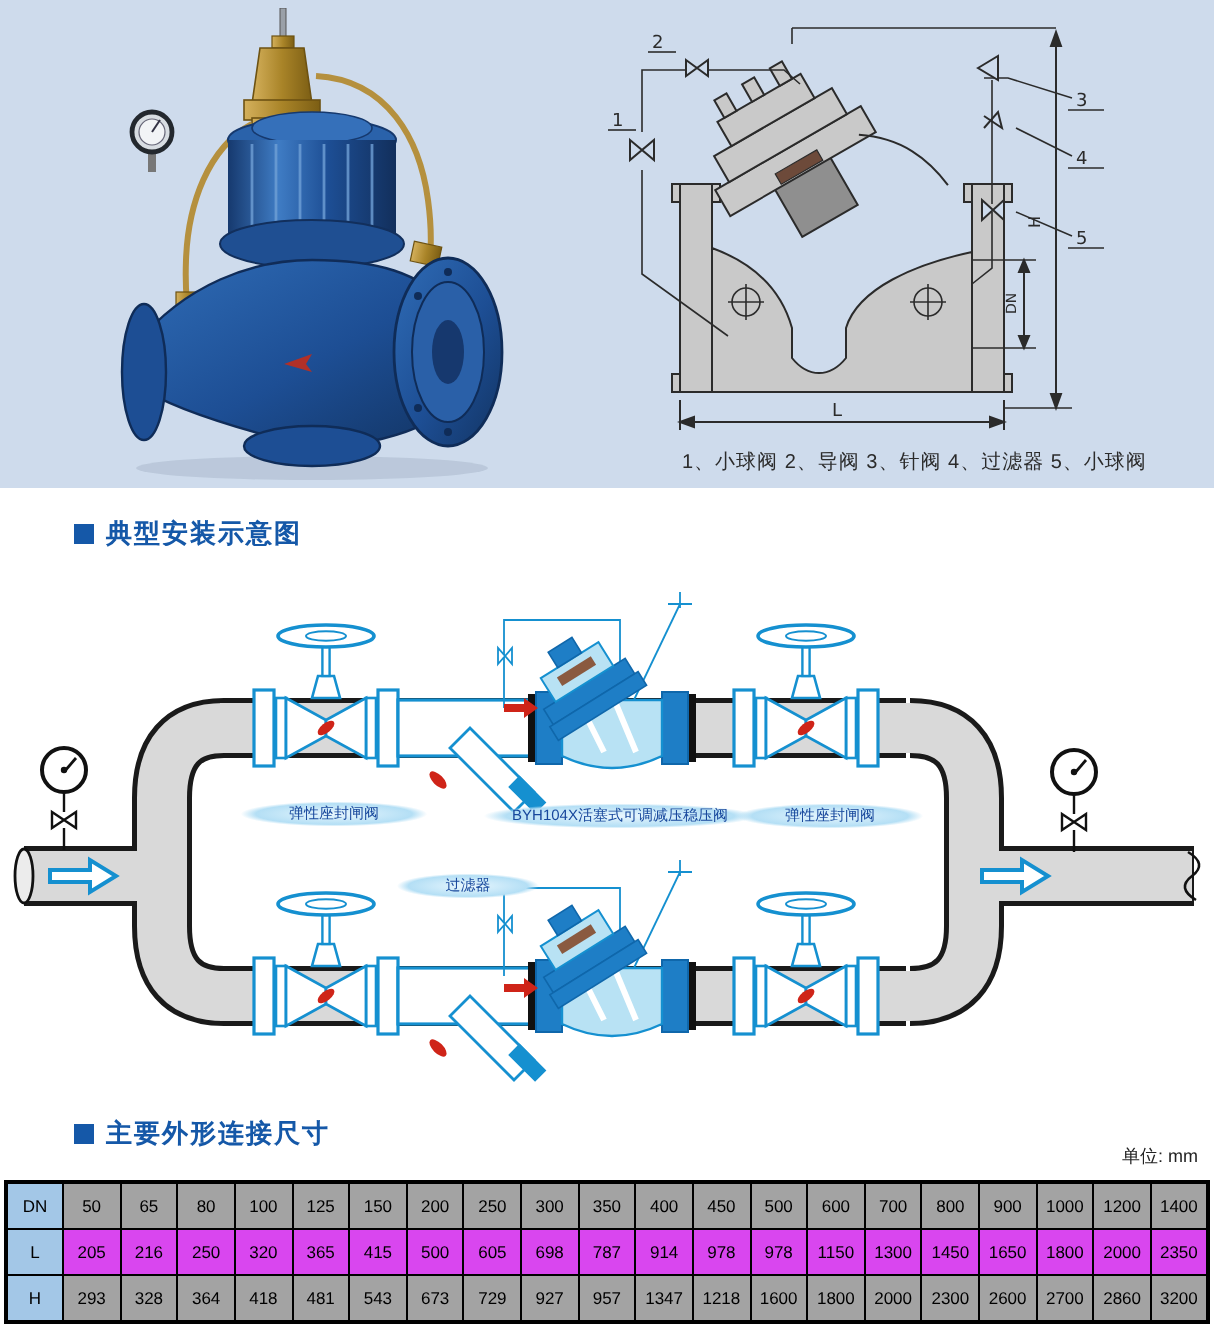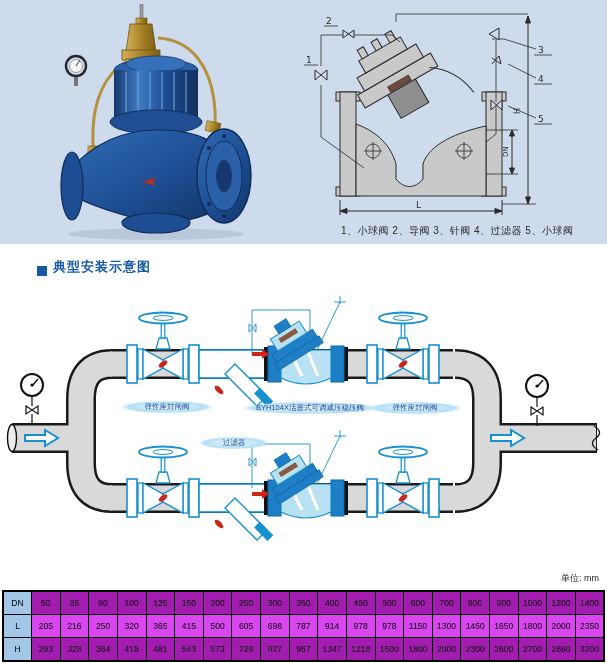--- a/index.html
+++ b/index.html
@@ -7,21 +7,21 @@
   #page{position:relative;width:607px;height:663px;background:#fff;overflow:hidden;}
 
   
   .top-panel{position:absolute;left:0;top:0;width:607px;height:244px;background:#cedbec;}
   .photo-svg{position:absolute;left:38px;top:4px;}
   .drawing-svg{position:absolute;left:296px;top:2px;}
   .drawing-caption{position:absolute;left:297px;top:224px;width:305px;
     font-size:10px;color:#2b2b2b;letter-spacing:.5px;white-space:nowrap;margin-left:44px;}
 
   
-  .sec-title{position:absolute;left:5px;display:flex;align-items:flex-end;gap:6px;padding-left:32px;}
+  .sec-title{position:absolute;left:5px;display:flex;align-items:center;gap:6px;padding-left:32px;}
   .sec-title .sq{width:10px;height:10px;background:#1558a8;}
   .sec-title .txt{font-size:13px;font-weight:bold;color:#1558a8;letter-spacing:1px;}
   #install-title{top:258px;}
   #dims-title{top:558px;}
 
   
   .diagram-wrap{position:absolute;left:0;top:280px;width:607px;height:276px;}
   .diagram-svg{position:absolute;left:0;top:0;}
   .diag-label{position:absolute;text-align:center;font-size:7.5px;font-weight:normal;color:#17479c;
     padding:2px 8px;border-radius:50%;white-space:nowrap;
@@ -32,21 +32,21 @@
   #lbl-strainer{left:186px;top:156px;width:80px;}
 
   
   .unit-label{position:absolute;right:8px;top:572px;font-size:9px;color:#222;}
   table.dims{position:absolute;left:2px;top:590px;width:603px;border-collapse:collapse;
     table-layout:fixed;border:2px solid #000;}
   table.dims td,table.dims th{border:1px solid #000;text-align:center;vertical-align:middle;
     font-size:8.5px;font-weight:normal;color:#000;height:22px;padding:0;overflow:hidden;}
   table.dims th{background:#a3c7e7;width:27px;}
   table.dims tr.row-l td{background:#d946ef;}
-  table.dims tr.row-dn td,table.dims tr.row-h td{background:#a21caf;}
+  table.dims tr.row-dn td,table.dims tr.row-h td{background:#a3a3a3;}
 </style>
 </head>
 <body>
 
 <div id="page">
 
   <div class="top-panel">
 
     <svg class="photo-svg" width="222" height="238" viewBox="0 0 222 238">
       <defs>
@@ -349,20 +349,24 @@
           <use href="#redarrow" x="252" y="209"></use>
         </g>
     </svg>
 
     <span class="diag-label" id="lbl-gate-left">弹性座封闸阀</span>
     <span class="diag-label" id="lbl-main">BYH104X活塞式可调减压稳压阀</span>
     <span class="diag-label" id="lbl-gate-right">弹性座封闸阀</span>
     <span class="diag-label" id="lbl-strainer">过滤器</span>
   </div>
 
+  <div class="sec-title" id="dims-title">
+    <span class="sq"></span>
+    <span class="txt">主要外形连接尺寸</span>
+  </div>
   <div class="unit-label">单位: mm</div>
 
   <table class="dims">
     <tbody id="dims-body">
         <tr class="row-dn">
           <th>DN</th>
           <td>50</td>
           <td>65</td>
           <td>80</td>
           <td>100</td>

